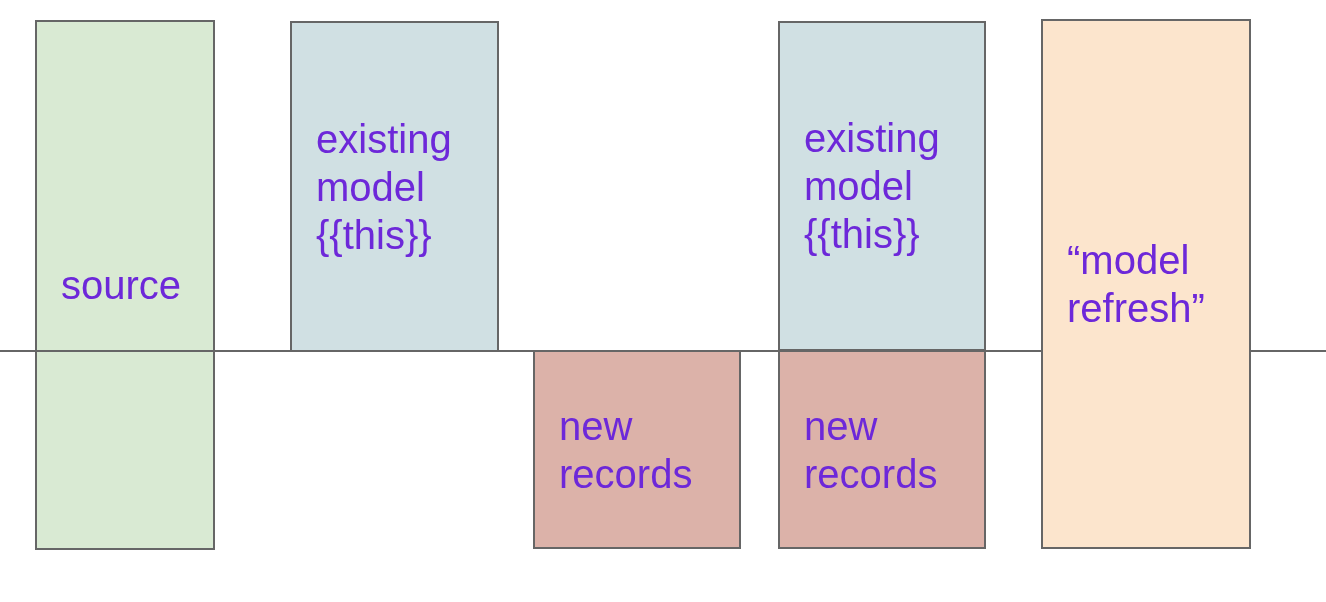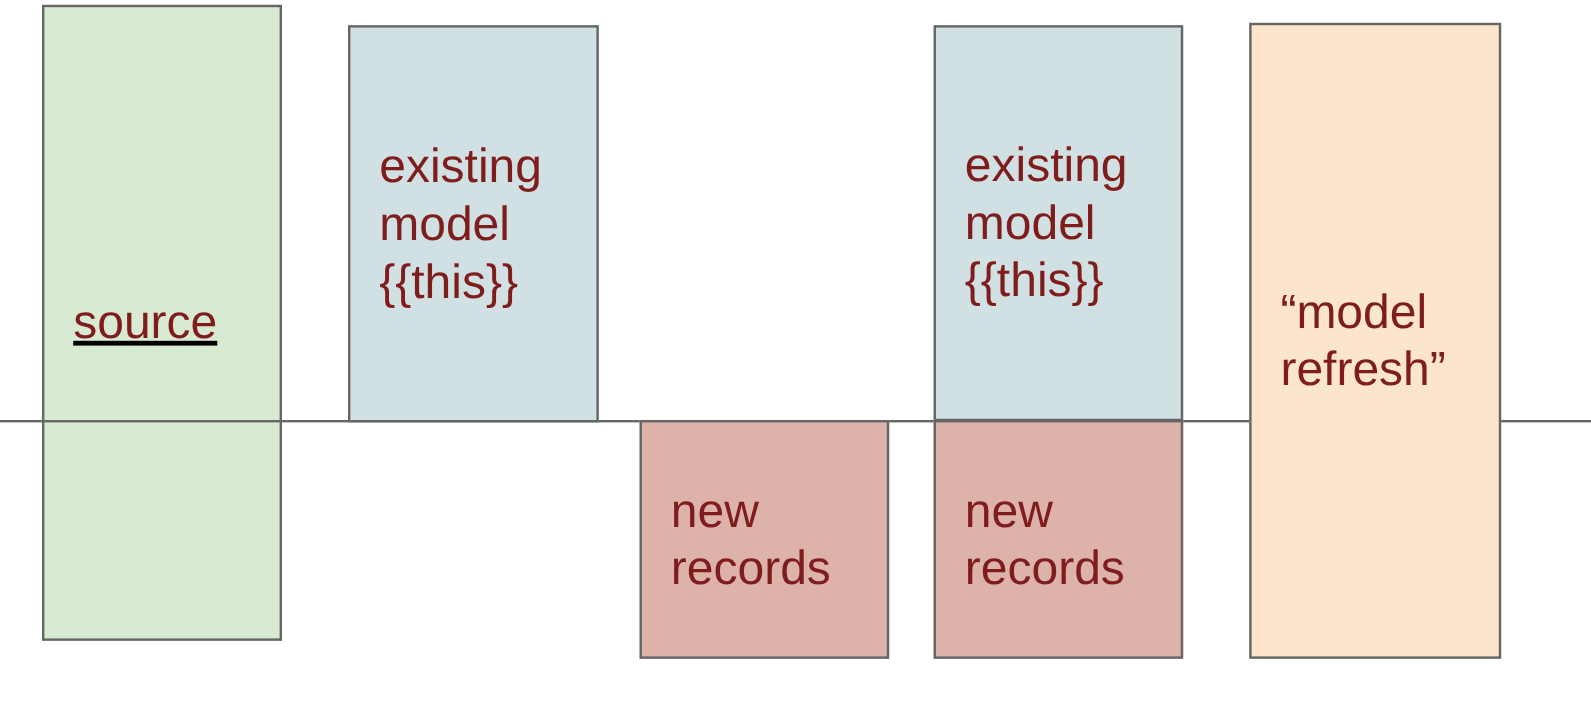--- a/index.html
+++ b/index.html
@@ -22,30 +22,29 @@
     display: flex;
     align-items: center;
     justify-content: flex-start;
   }
   .box .label {
     display: block;
     padding-left: 24px;
     padding-right: 26px;
     font-size: 40px;
     line-height: 48px;
-    color: #7f1d1d;
+    color: #6d28d9;
     letter-spacing: 0px;
     word-spacing: 0px;
   }
   
   .box-source {
-    left: 35px; top: 4px; width: 200px; height: 530px;
+    left: 35px; top: 20px; width: 180px; height: 530px;
     background: #d9ead3;
     z-index: 1;
-    text-decoration: underline;
   }
   .box-existing-model-1 {
     left: 290px; top: 21px; width: 209px; height: 331px;
     background: #d0e0e3;
     z-index: 3;
   }
   .box-new-records-1 {
     left: 533px; top: 350px; width: 208px; height: 199px;
     background: #dcb2a9;
     z-index: 3;

